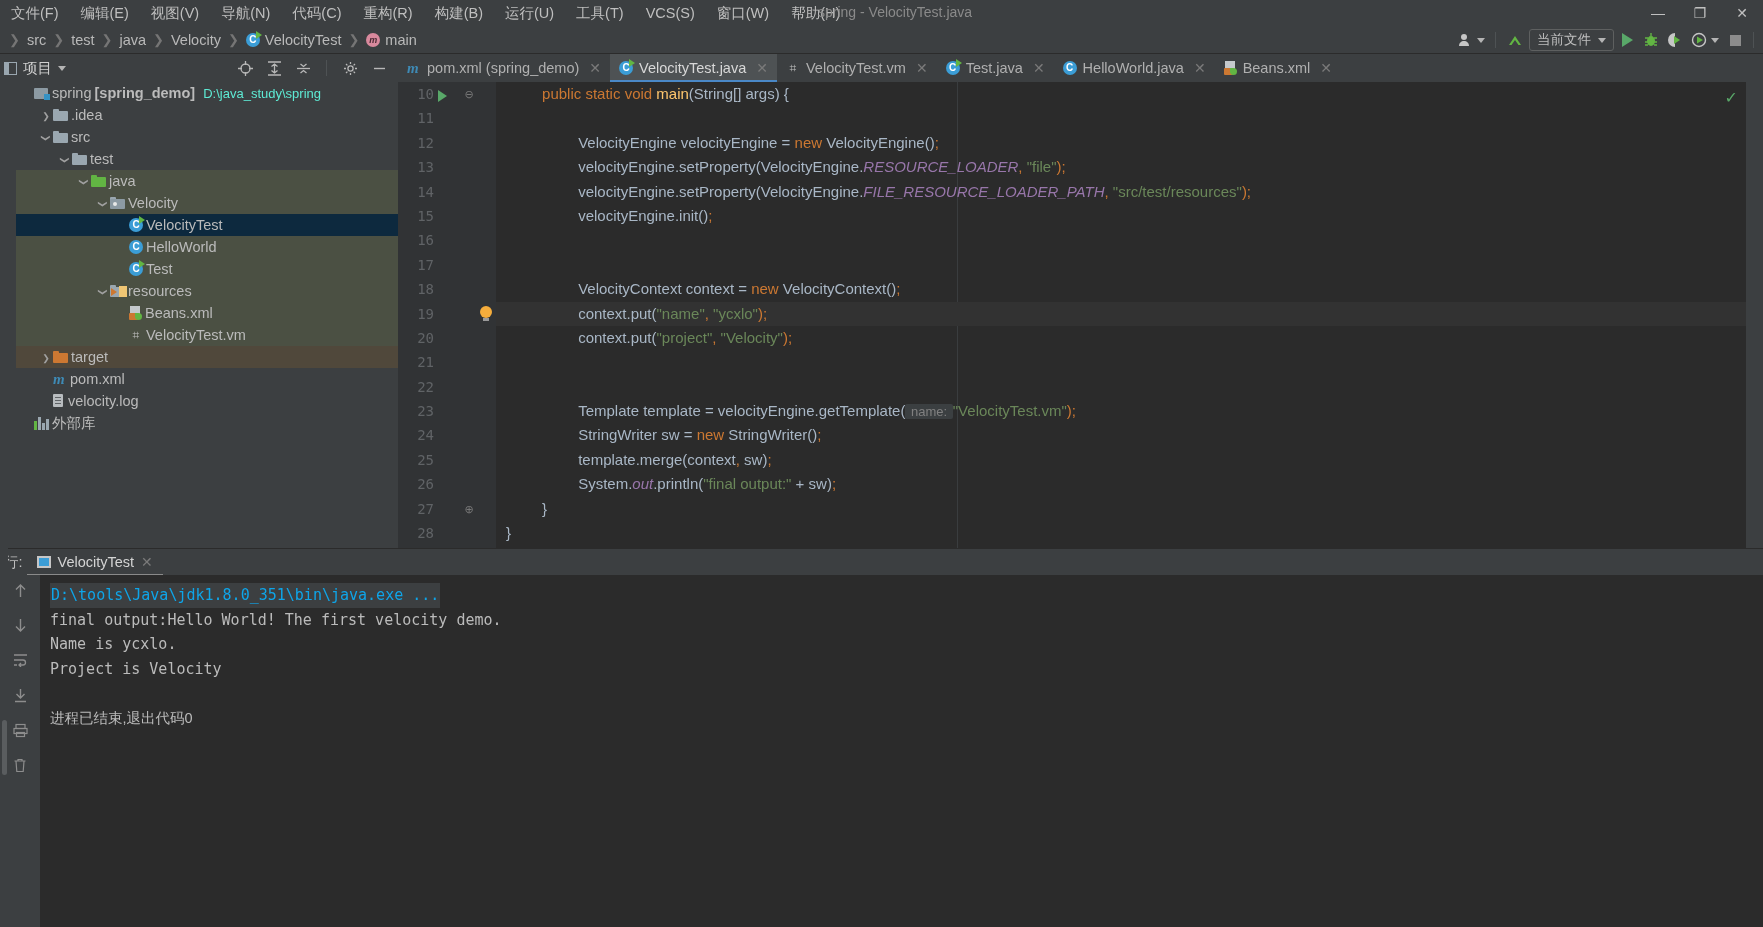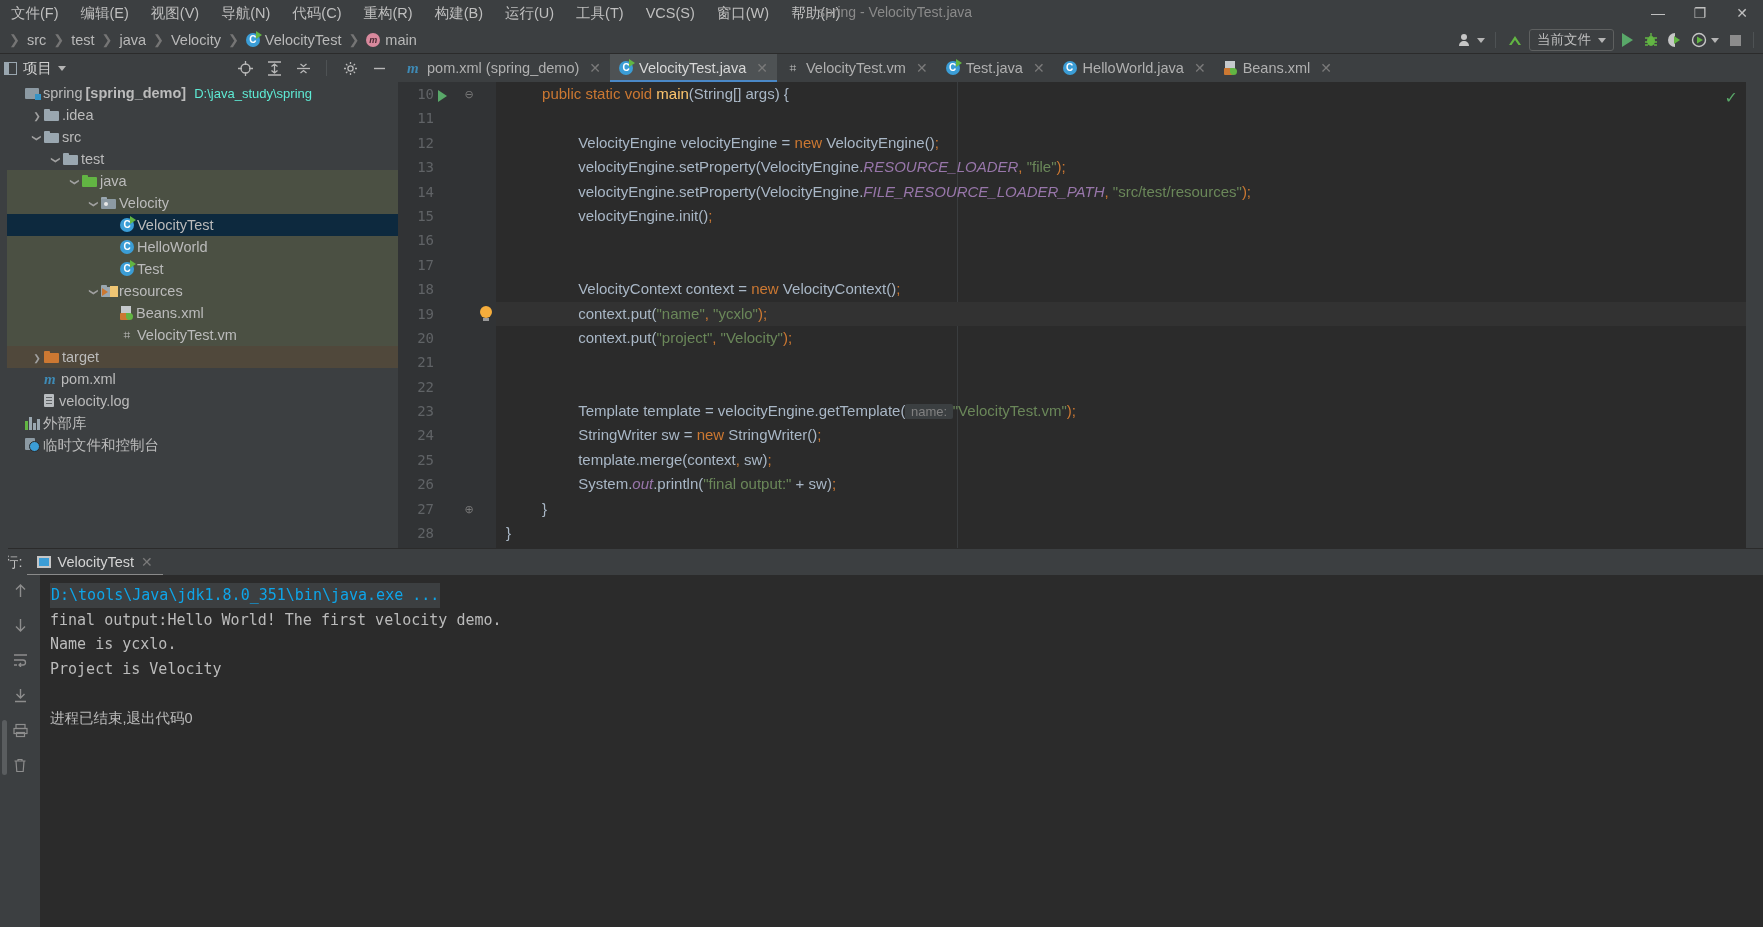--- a/index.html
+++ b/index.html
@@ -72,21 +72,21 @@
   .proj-header {
     position: absolute; top: 54px; left: 0; width: 398px; height: 28px;
     background: #3c3f41; display: flex; align-items: center; padding: 0 4px;
   }
   .proj-title { display: flex; align-items: center; gap: 6px; font-size: 14.5px; color: #cfcfcf; }
   .proj-sq { width: 13px; height: 13px; border: 1.5px solid #9aa7b0; border-left-width: 5px; }
   .proj-header-icons { margin-left: auto; display: flex; align-items: center; gap: 7px; padding-right: 4px; }
 
   
   .tree {
-    position: absolute; top: 82px; left: 7px; width: 398px; height: 466px;
+    position: absolute; top: 82px; left: 16px; width: 398px; height: 466px;
     background: #3c3f41; overflow: hidden; font-size: 14.5px;
   }
   .trow { height: 22px; display: flex; align-items: center; white-space: nowrap; color: #bbbbbb; padding-right: 4px; }
   .trow.sel { background: #0d293e; }
   .trow.hl-green { background: #4b5043; }
   .trow.hl-brown { background: #50483b; }
   .arrow { width: 14px; text-align: center; color: #a0a0a0; font-size: 10px; flex: 0 0 14px; }
   .arrow.closed::before { content: '\276F'; font-size: 9px; }
   .arrow.open::before { content: '\276F'; font-size: 9px; display:inline-block; transform: rotate(90deg); }
   .tlabel { margin-left: 3px; }
@@ -435,25 +435,20 @@
       <div class="trow" style="padding-left: 4px;">
         <span class="arrow"></span>
         <span class="lib-ico">
           <i style="height:9px;background:#62b543"></i>
           <i style="height:13px"></i>
           <i style="height:7px"></i>
           <i style="height:11px"></i>
         </span>
         <span class="tlabel">外部库</span>
       </div>
-      <div class="trow" style="padding-left: 4px;">
-        <span class="arrow"></span>
-        <span class="scratch-ico"></span>
-        <span class="tlabel">临时文件和控制台</span>
-      </div>
     </div>
 
   <div class="tabsbar" id="tabsbar">
       <div class="etab">
         <span class="maven-ico">m</span>
         <span>pom.xml (spring_demo)</span>
         <span class="x">✕</span>
       </div>
       <div class="etab active">
         <span class="ico ico-class run" style="margin-right: 0px;">C</span>

